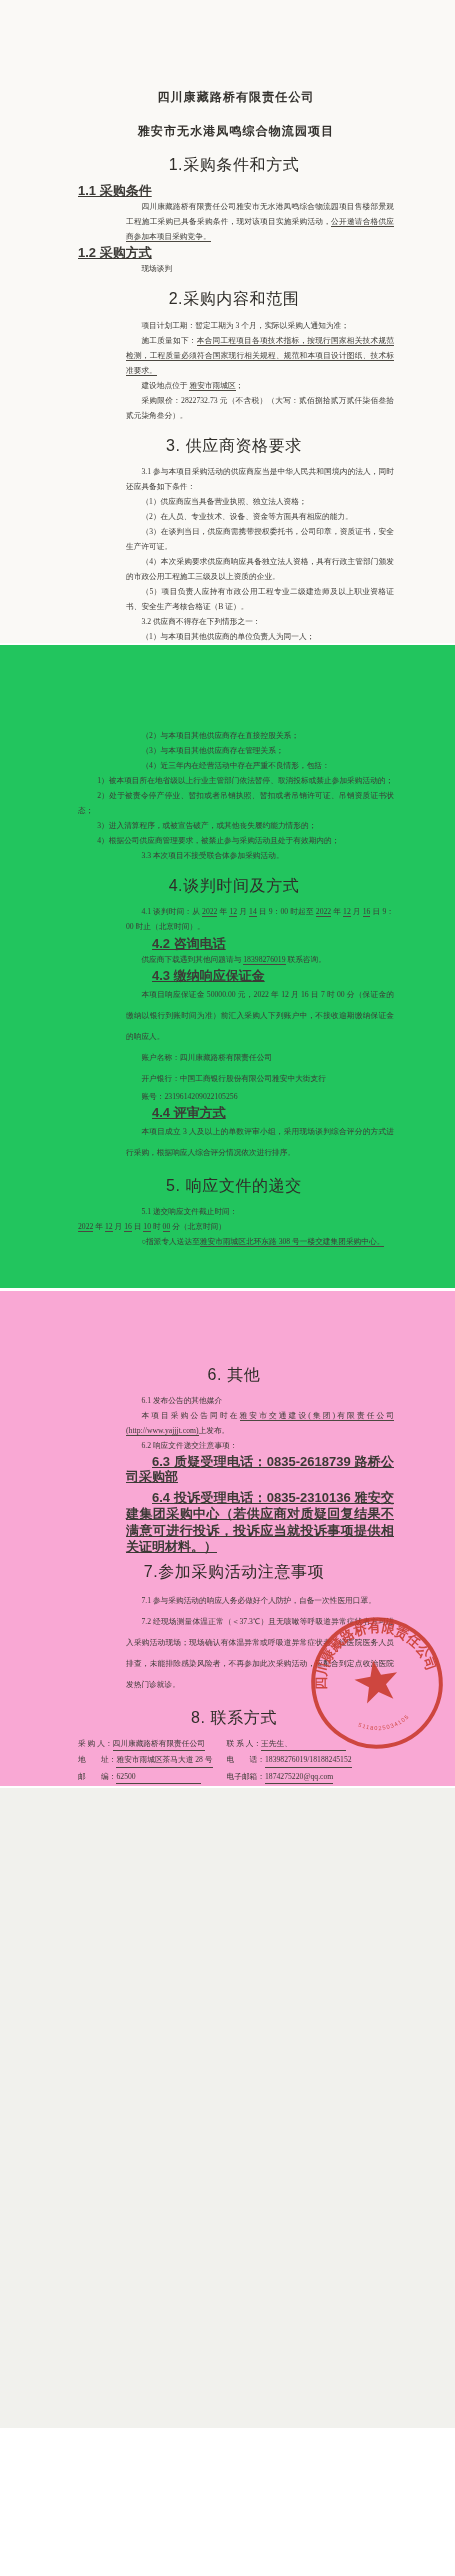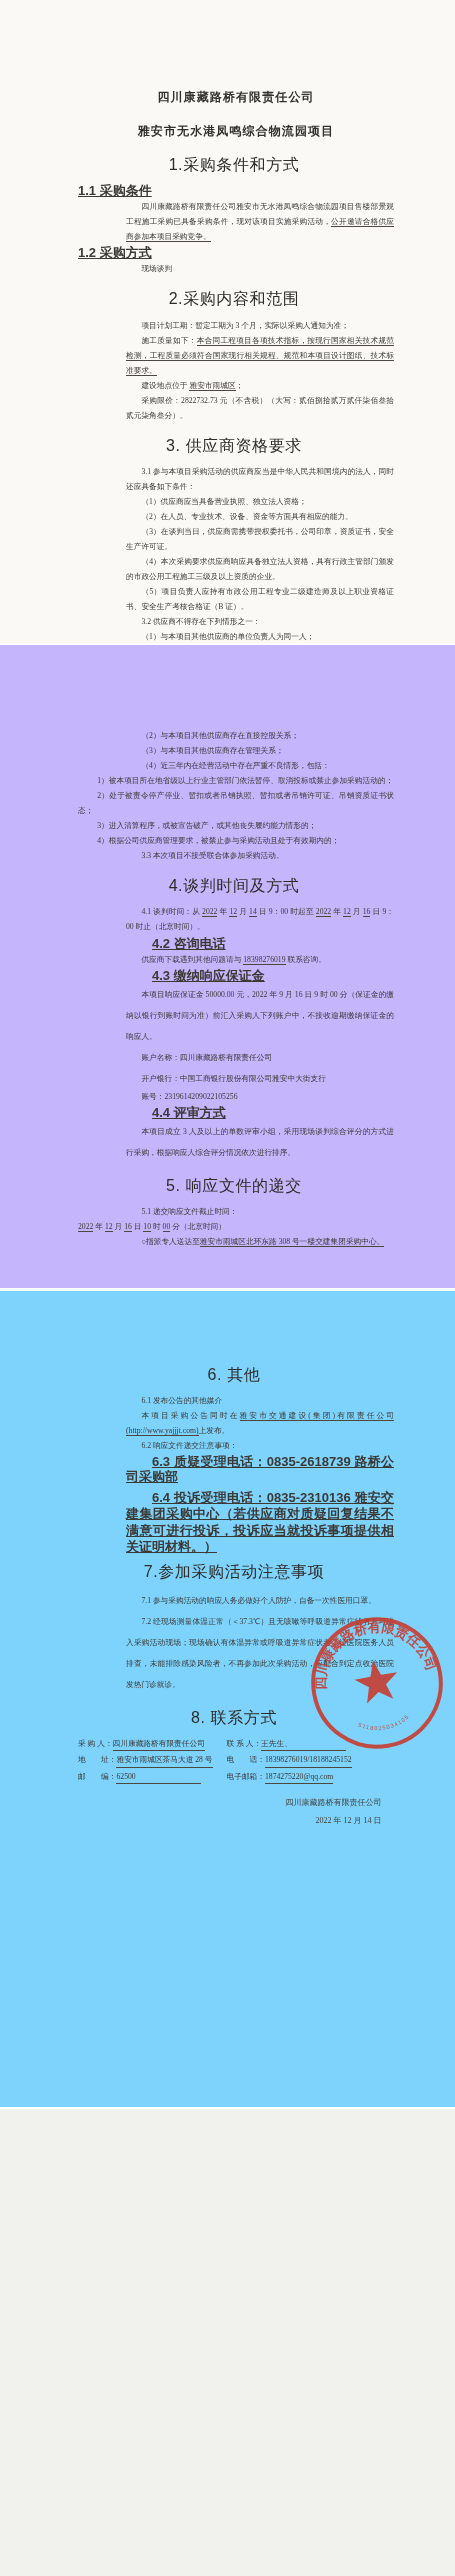--- a/index.html
+++ b/index.html
@@ -3,22 +3,22 @@
 <meta charset="utf-8">
 <style>
   html,body{margin:0;padding:0;}
   body{
     width:455px;background:#ffffff;
     font-family:"Liberation Serif", serif;
     color:#3c3a36;
   }
   .page{position:relative;width:455px;overflow:hidden;}
   .page-1{height:643px;background:#faf9f6;}
-  .page-2{height:643px;background:#c4b5fd;}
-  .page-3{height:816px;background:#7dd3fc;}
+  .page-2{height:643px;background:#22c55e;}
+  .page-3{height:495px;background:#f9a8d4;}
   .page-4{height:640px;background:#f1f1ed;}
   .page-gap{height:2.3px;background:#ffffff;}
   .content{
     padding:0 61px 0 78px;
     font-size:7.7px;line-height:15px;text-align:justify;
   }
   .pad-p1{padding-top:89px;}
   .pad-p2{padding-top:83px;}
   .pad-p3{padding-top:61px;}
   .doc-title{
@@ -100,21 +100,21 @@
     <p class="ind25">3）进入清算程序，或被宣告破产，或其他丧失履约能力情形的；</p>
     <p class="ind25">4）根据公司供应商管理要求，被禁止参与采购活动且处于有效期内的；</p>
     <p class="ind">3.3 本次项目不接受联合体参加采购活动。</p>
 
     <div class="sec-h">4.谈判时间及方式</div>
     <p class="ind"><span>4.1 谈判时间：从 </span><span class="u">2022</span><span> 年 </span><span class="u">12</span><span> 月 </span><span class="u">14</span><span> 日 9：00 时起至 </span><span class="u">2022</span><span> 年 </span><span class="u">12</span><span> 月 </span><span class="u">16</span><span> 日 9：00 时止（北京时间）。</span></p>
 
     <div class="sub-h ind">4.2 咨询电话</div>
     <p class="ind"><span>供应商下载遇到其他问题请与 </span><span class="u">18398276019</span><span> 联系咨询。</span></p>
     <div class="sub-h ind">4.3 缴纳响应保证金</div>
-    <p class="ind loose">本项目响应保证金 50000.00 元，2022 年 9 月 16 日 9 时 00 分（保证金的缴纳以银行到账时间为准）前汇入采购人下列账户中，不接收逾期缴纳保证金的响应人。</p>
+    <p class="ind loose">本项目响应保证金 50000.00 元，2022 年 12 月 16 日 7 时 00 分（保证金的缴纳以银行到账时间为准）前汇入采购人下列账户中，不接收逾期缴纳保证金的响应人。</p>
     <p class="ind loose">账户名称：四川康藏路桥有限责任公司</p>
     <p class="ind loose">开户银行：中国工商银行股份有限公司雅安中大街支行</p>
     <p class="ind">账号：2319614209022105256</p>
     <div class="sub-h ind">4.4 评审方式</div>
     <p class="ind loose">本项目成立 3 人及以上的单数评审小组，采用现场谈判综合评分的方式进行采购，根据响应人综合评分情况依次进行排序。</p>
 
     <div class="sec-h">5. 响应文件的递交</div>
     <p class="ind">5.1 递交响应文件截止时间：</p>
     <p><span class="u">2022</span><span> 年 </span><span class="u">12</span><span> 月 </span><span class="u">16</span><span> 日 </span><span class="u">10</span><span> 时 </span><span class="u">00</span><span> 分（北京时间）</span></p>
     <p class="ind"><span>○指派专人送达至</span><span class="u">雅安市雨城区北环东路 308 号一楼交建集团采购中心。</span></p>

